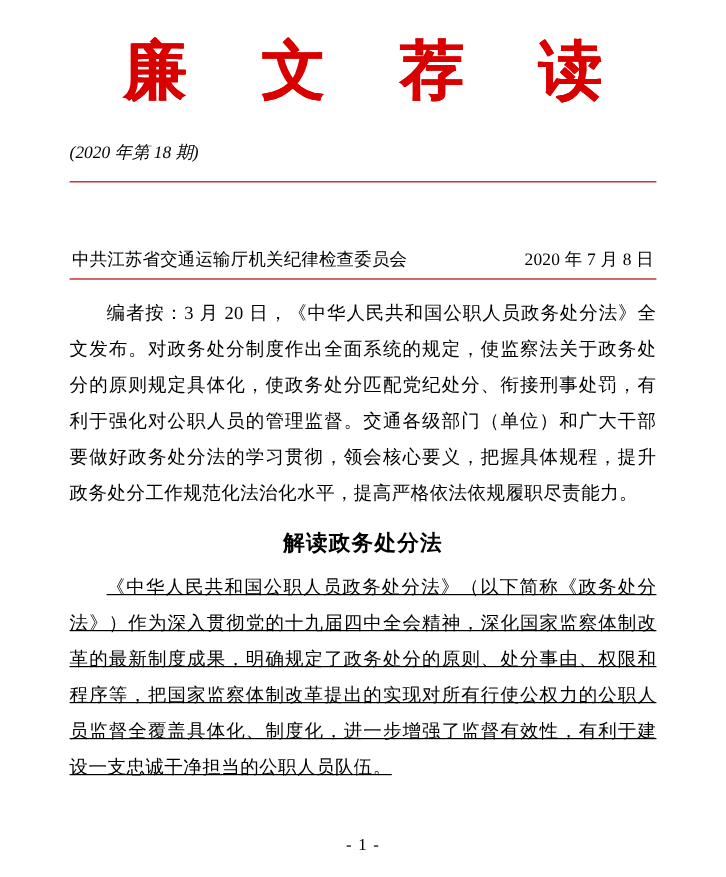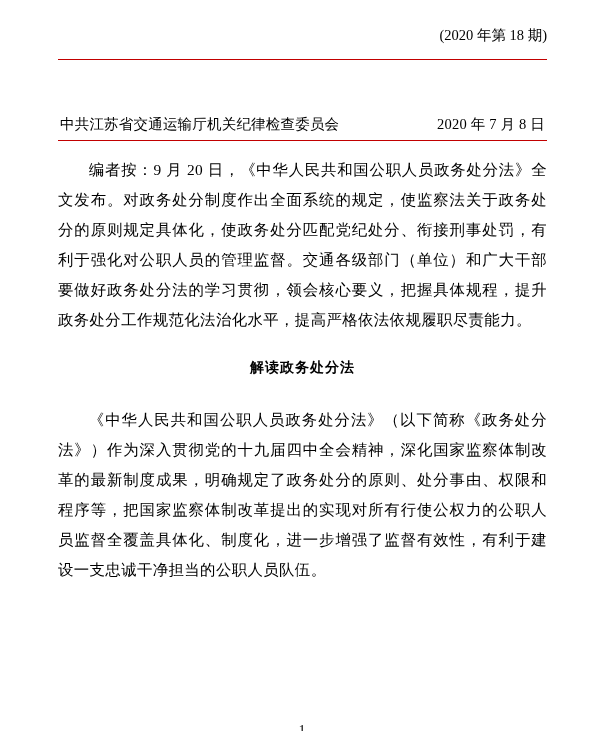--- a/index.html
+++ b/index.html
@@ -29,25 +29,26 @@
     color: #d90000;
     font-family: "DejaVu Serif", "Liberation Serif", serif;
     font-weight: bold;
     font-size: 53px;
     letter-spacing: 22px;
     text-indent: 22px;
     line-height: 1.25;
     text-shadow: 0.5px 0 0 #d90000, -0.5px 0 0 #d90000;
   }
   .issue-line {
-    text-align: right;
+    text-align: left;
     margin-top: 26px;
     font-size: 14.5px;
     color: #000;
     font-family: "Liberation Serif", "DejaVu Serif", serif;
+    font-style: italic;
   }
   .header-rule-wrap {
     margin-top: 14px;
   }
   .header-rule-top {
     border-top: 1.6px solid #c20000;
     width: 100%;
   }
   .byline-row {
     display: flex;
@@ -75,60 +76,62 @@
     text-justify: inter-ideograph;
     margin-top: 14px;
     letter-spacing: 0.4px;
   }
   .indent2 {
     text-indent: 2em;
   }
   .headline {
     text-align: center;
     font-weight: bold;
-    font-size: 14px;
+    font-size: 18px;
     line-height: 1.55;
-    margin-top: 22px;
+    margin-top: 12px;
     letter-spacing: 1px;
     font-family: "Liberation Serif", "DejaVu Serif", serif;
   }
   .headline div {
     white-space: nowrap;
   }
   .para-gap {
-    margin-top: 26px;
+    margin-top: 8px;
+    text-decoration: underline;
   }
   .footer {
     position: absolute;
     left: 0;
     right: 0;
     bottom: 18px;
     text-align: center;
     font-size: 14px;
     letter-spacing: 1px;
   }
 </style>
 </head>
 <body>
 
 <div class="page">
 
+  <div class="masthead">廉 文 荐 读</div>
 
   <div class="issue-line">(2020 年第 18 期)</div>
 
   <div class="header-rule-wrap">
     <div class="header-rule-top"></div>
     <div class="byline-row">
       <div class="byline-left">中共江苏省交通运输厅机关纪律检查委员会</div>
       <div class="byline-right">2020 年 7 月 8 日</div>
     </div>
     <div class="header-rule-bottom"></div>
   </div>
 
-  <div class="body-text indent2">编者按：9 月 20 日，《中华人民共和国公职人员政务处分法》全文发布。对政务处分制度作出全面系统的规定，使监察法关于政务处分的原则规定具体化，使政务处分匹配党纪处分、衔接刑事处罚，有利于强化对公职人员的管理监督。交通各级部门（单位）和广大干部要做好政务处分法的学习贯彻，领会核心要义，把握具体规程，提升政务处分工作规范化法治化水平，提高严格依法依规履职尽责能力。</div>
+  <div class="body-text indent2">编者按：3 月 20 日，《中华人民共和国公职人员政务处分法》全文发布。对政务处分制度作出全面系统的规定，使监察法关于政务处分的原则规定具体化，使政务处分匹配党纪处分、衔接刑事处罚，有利于强化对公职人员的管理监督。交通各级部门（单位）和广大干部要做好政务处分法的学习贯彻，领会核心要义，把握具体规程，提升政务处分工作规范化法治化水平，提高严格依法依规履职尽责能力。</div>
 
   <div class="headline">
     <div>解读政务处分法</div>
   </div>
 
   <div class="body-text indent2 para-gap">《中华人民共和国公职人员政务处分法》（以下简称《政务处分法》）作为深入贯彻党的十九届四中全会精神，深化国家监察体制改革的最新制度成果，明确规定了政务处分的原则、处分事由、权限和程序等，把国家监察体制改革提出的实现对所有行使公权力的公职人员监督全覆盖具体化、制度化，进一步增强了监督有效性，有利于建设一支忠诚干净担当的公职人员队伍。</div>
 
   <div class="footer">- 1 -</div>
 
 </div>

